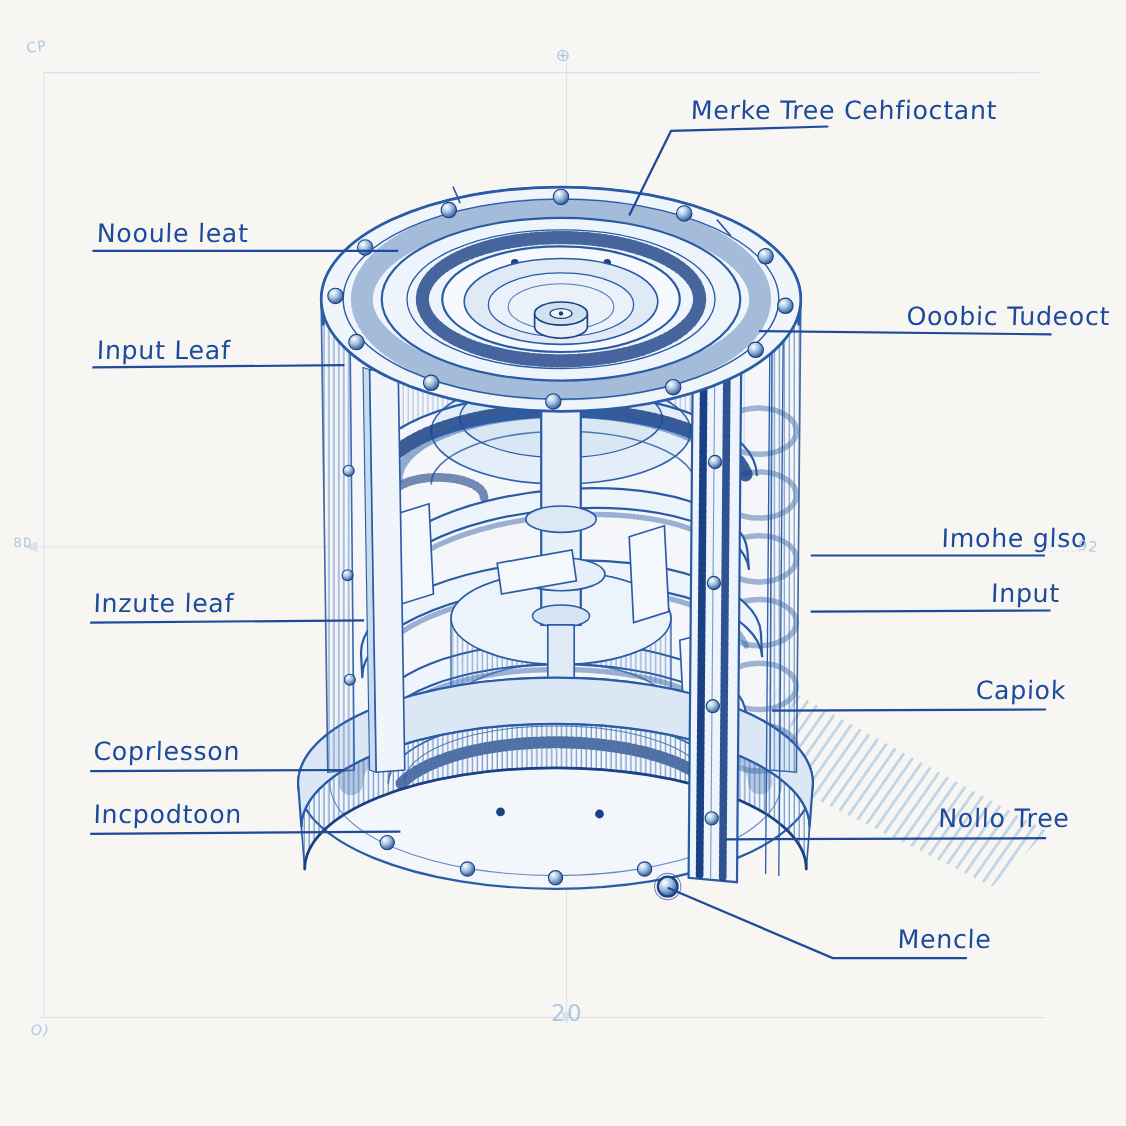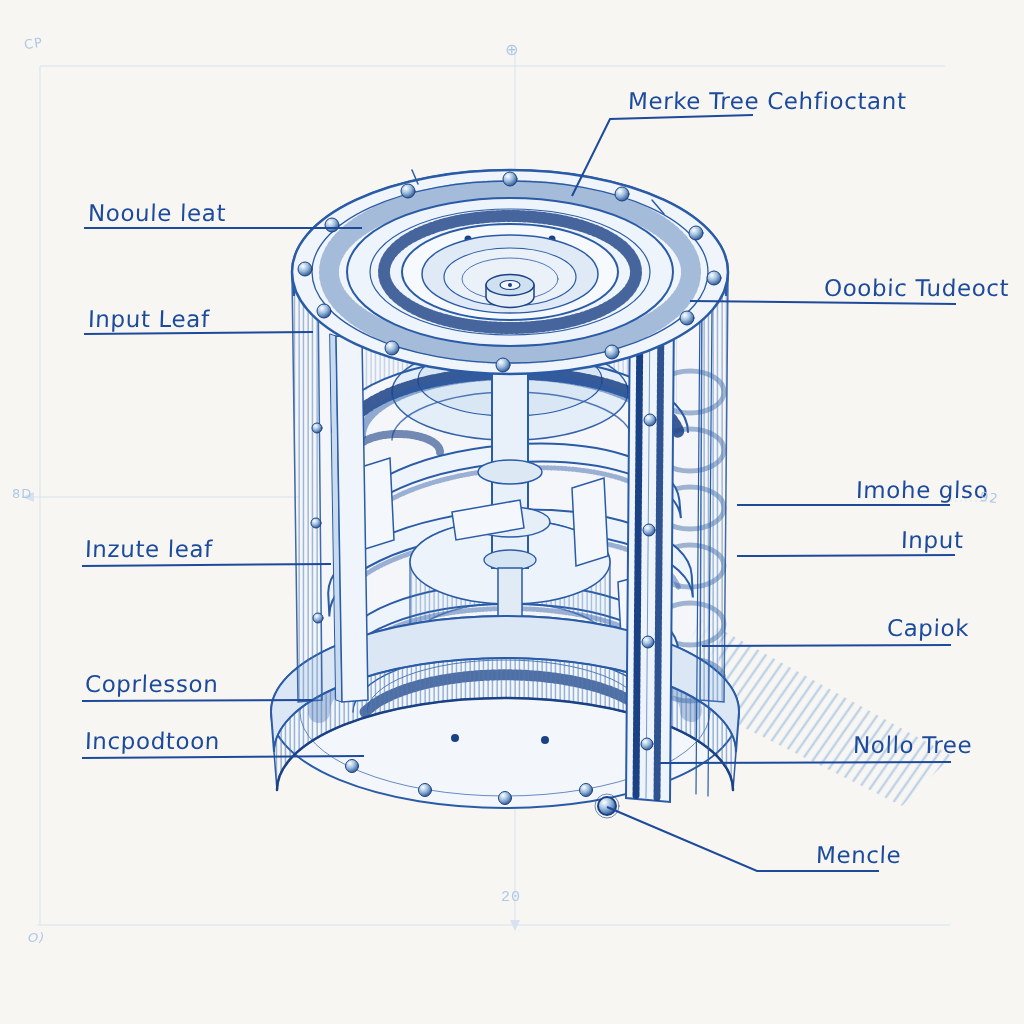--- a/index.html
+++ b/index.html
@@ -35,24 +35,24 @@
   #lbl-coprlesson {left:85px;  top:671px;}
   #lbl-incpodtoon {left:85px;  top:728px;}
   #lbl-ooobic     {left:824px; top:275px;}
   #lbl-imohe      {left:856px; top:477px;}
   #lbl-input      {left:901px; top:527px;}
   #lbl-capiok     {left:887px; top:615px;}
   #lbl-nollo      {left:853px; top:732px;}
   #lbl-mencle     {left:816px; top:842px;}
   #reg-tl{left:24px;  top:36px; transform:rotate(-8deg);}
   #reg-tc{left:505px; top:40px; font-size:16px;}
-  #reg-ml{left:12px;  top:486px;}
+  #reg-ml{left:12px;  top:486px;font-family:Liberation Mono, monospace;}
   #reg-mr{left:980px; top:490px; transform:rotate(8deg);}
   #reg-bl{left:28px;  top:930px; font-style:italic;}
-  #reg-bc{left:501px; top:889px; font-size:15px;font-family:Liberation Mono, monospace;}
+  #reg-bc{left:501px; top:909px; font-size:21px;}
 </style>
 </head>
 <body>
 
 <div id="stage">
 
 <svg width="1024" height="1024" viewBox="0 0 1024 1024">
   <defs>
     <radialGradient id="boltG" cx="35%" cy="30%" r="80%">
       <stop offset="0%" stop-color="#ffffff"></stop>

